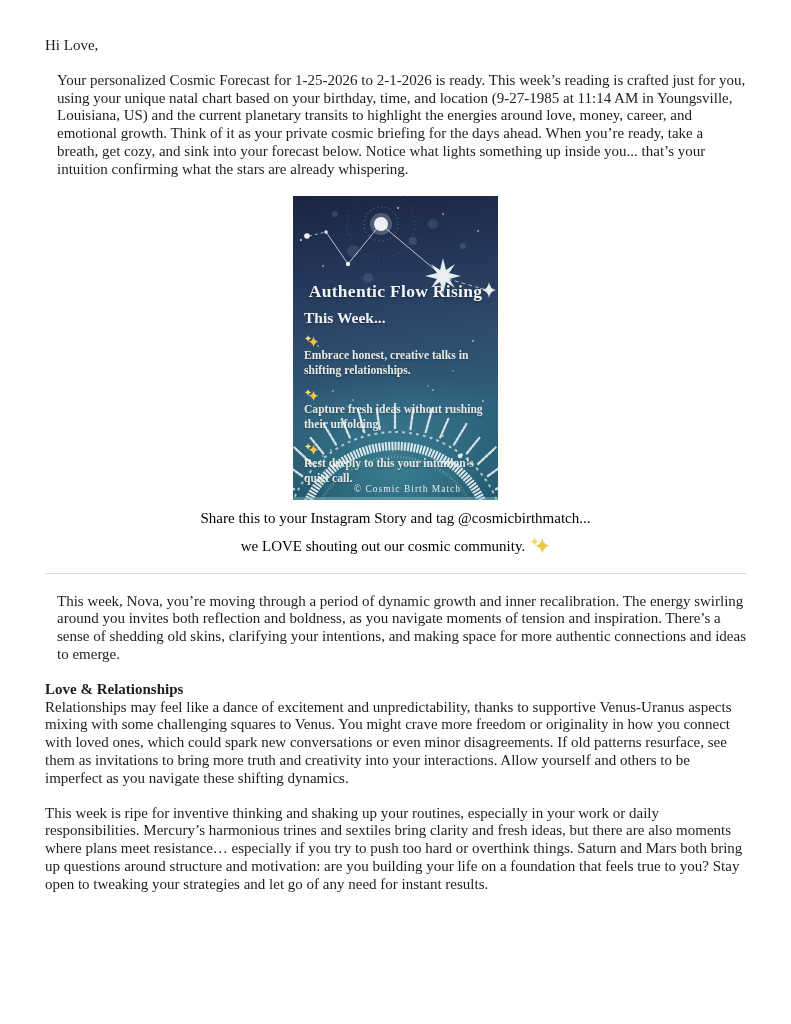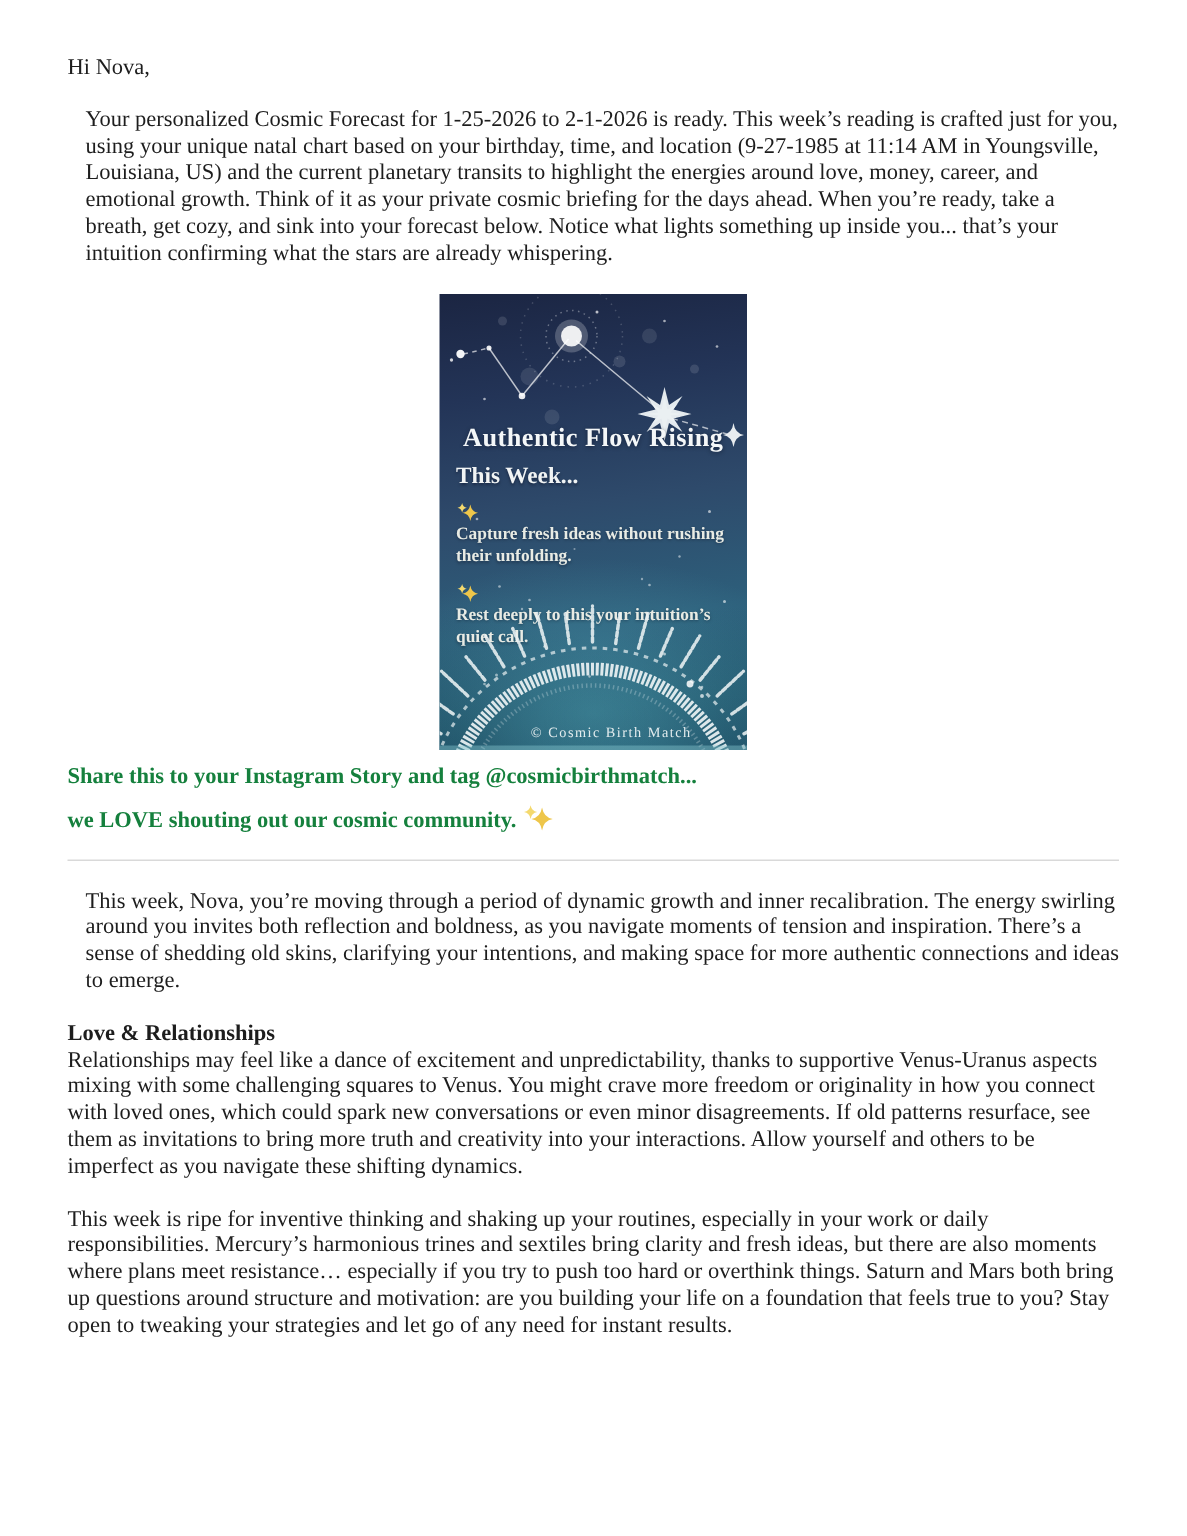--- a/index.html
+++ b/index.html
@@ -40,40 +40,40 @@
   .card-bullets{position:absolute;top:139px;left:11px;right:9px;}
   .bullet{color:#e8ebe4;font-size:11.6px;line-height:15px;margin:0 0 11px 0;font-weight:bold;
           text-shadow:0 1px 2px rgba(0,0,20,0.35);}
   .bullet .spark{vertical-align:-2px;margin-right:3px;}
   .watermark{
     position:absolute;bottom:5px;left:0;right:0;text-align:center;
     color:#e3ecee;font-size:9.5px;letter-spacing:1px;line-height:11px;padding-left:24px;
   }
   
   .share-line{
-    color:#15803d;margin:0 0 10px 0;font-size:15px;line-height:16px;font-weight:bold;
+    text-align:center;color:#000000;margin:0 0 10px 0;font-size:15px;line-height:16px;
   }
   .share-line .spark-big{vertical-align:-4px;margin-left:4px;}
   .divider{border:none;border-top:1px solid #d9d9d9;margin:18px 0 19px 0;}
 </style>
 </head>
 <body>
 
 <svg width="0" height="0" style="position:absolute">
   <defs>
     <g id="gold-sparkle">
       <path d="M14 2 Q15.2 9 21.5 10 Q15.2 11 14 18 Q12.8 11 6.5 10 Q12.8 9 14 2 Z" fill="#eec64a"></path>
       <path d="M6 0.5 Q6.7 4.6 10.6 5.2 Q6.7 5.8 6 10 Q5.3 5.8 1.4 5.2 Q5.3 4.6 6 0.5 Z" fill="#f4d96e"></path>
     </g>
   </defs>
 </svg>
 
 <div class="page">
 
-  <p class="greeting">Hi Nova,</p>
+  <p class="greeting">Hi Love,</p>
 
   <p class="body-text">Your personalized Cosmic Forecast for 1-25-2026 to 2-1-2026 is ready. This week’s reading is crafted just for you, using your unique natal chart based on your birthday, time, and location (9-27-1985 at 11:14 AM in Youngsville, Louisiana, US) and the current planetary transits to highlight the energies around love, money, career, and emotional growth. Think of it as your private cosmic briefing for the days ahead. When you’re ready, take a breath, get cozy, and sink into your forecast below. Notice what lights something up inside you... that’s your intuition confirming what the stars are already whispering.</p>
 
   <div class="card">
 
     <svg class="constellation" width="205" height="125" viewBox="0 0 205 125">
       <g fill="none" stroke="#ffffff">
         <circle cx="88" cy="28" r="34" stroke-opacity="0.18" stroke-width="1" stroke-dasharray="1 4"></circle>
         <circle cx="88" cy="28" r="17" stroke-opacity="0.35" stroke-width="1" stroke-dasharray="1 3"></circle>
         <line x1="16" y1="40" x2="33" y2="36" stroke-opacity="0.65" stroke-width="1" stroke-dasharray="3 3"></line>
@@ -126,20 +126,25 @@
           <circle cx="55" cy="210" r="0.8" fill-opacity="0.45"></circle>
         <circle cx="135" cy="190" r="0.8" fill-opacity="0.45"></circle>
           <circle cx="90" cy="170" r="0.7" fill-opacity="0.4"></circle>
       </g>
     </svg>
 
     <div class="card-title">Authentic Flow Rising</div>
     <div class="card-subtitle">This Week...</div>
 
     <div class="card-bullets">
+      <div class="bullet">
+        <svg class="spark" width="15" height="13" viewBox="0 0 22 19">
+            <use href="#gold-sparkle"></use>
+          </svg><span>Embrace honest, creative talks in shifting relationships.</span>
+      </div>
       <div class="bullet">
         <svg class="spark" width="15" height="13" viewBox="0 0 22 19">
             <use href="#gold-sparkle"></use>
           </svg><span>Capture fresh ideas without rushing their unfolding.</span>
       </div>
       <div class="bullet">
         <svg class="spark" width="15" height="13" viewBox="0 0 22 19">
             <use href="#gold-sparkle"></use>
           </svg><span>Rest deeply to this your intuition’s quiet call.</span>
       </div>

